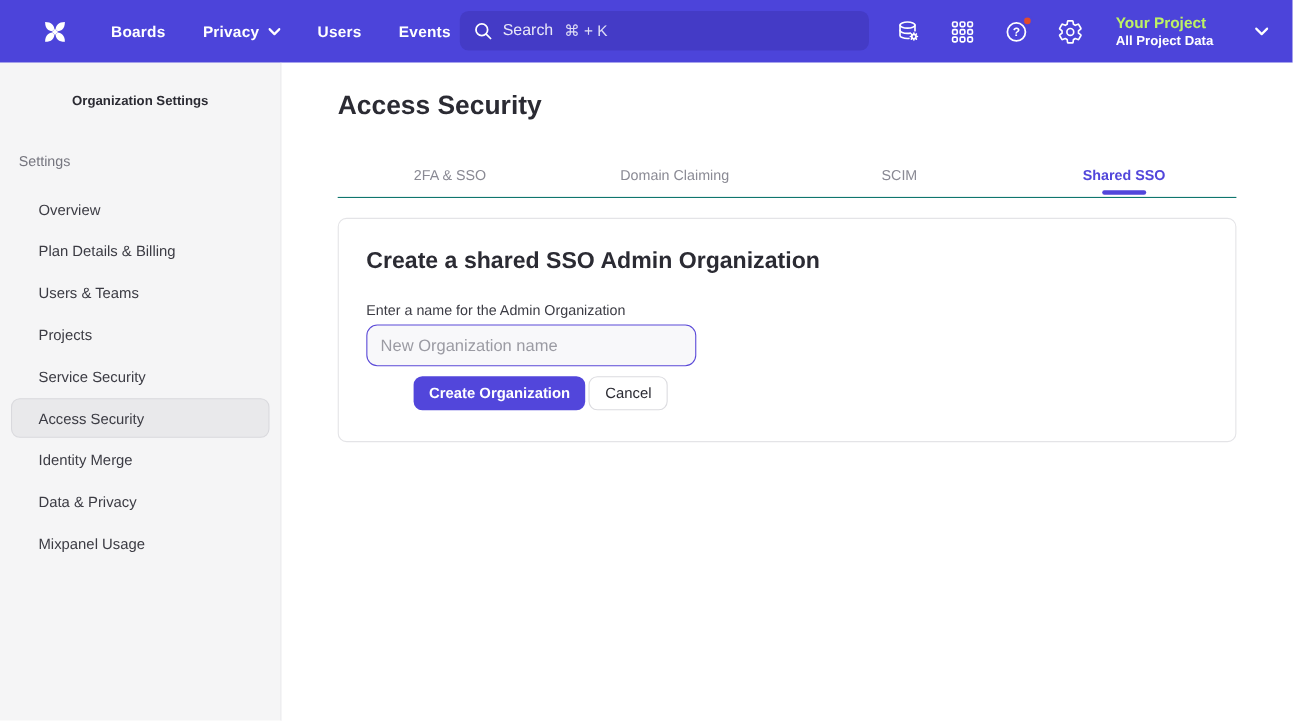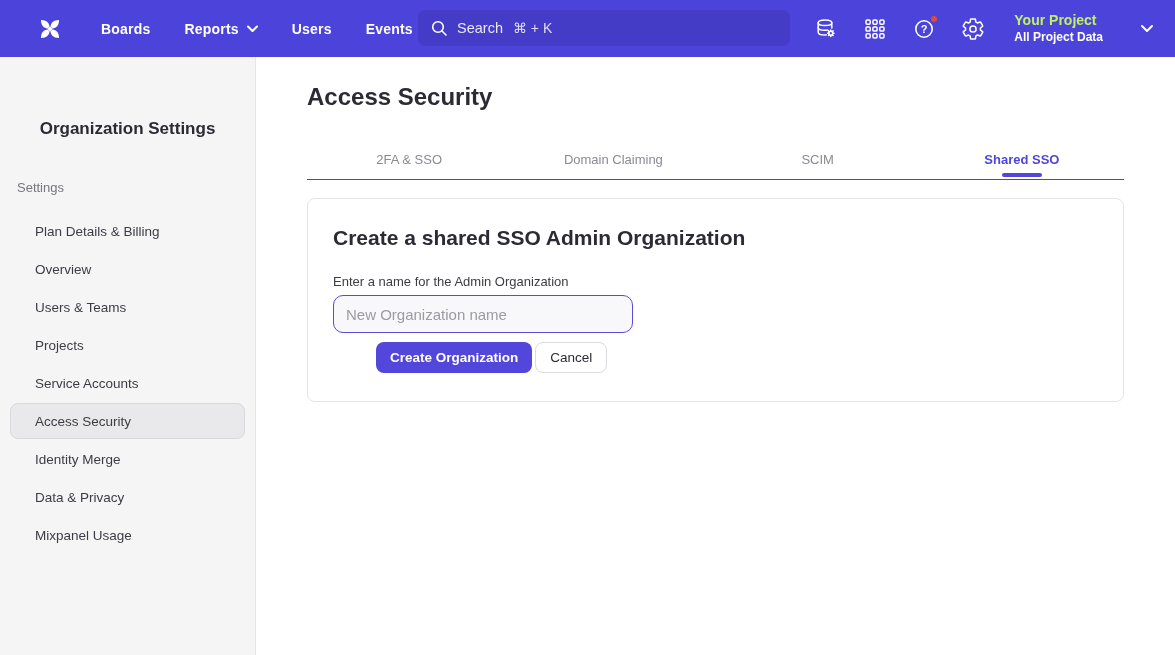--- a/index.html
+++ b/index.html
@@ -24,21 +24,21 @@
   .help-badge { position:absolute; top:-3px; right:-3px; width:10px; height:10px;
     border-radius:50%; background:#e14b2f; border:2px solid #4c44da; }
   .project { margin-left:4px; cursor:pointer; }
   .project-name { color:#bef264; font-size:14px; font-weight:700; line-height:17px; }
   .project-scope { color:#fff; font-size:12px; font-weight:700; line-height:16px; }
   .proj-chevron { margin-left:13px; cursor:pointer; }
 
   
   .sidebar { position:absolute; top:57px; left:0; width:256px; bottom:0;
     background:#f5f5f6; border-right:1px solid #e7e7ea; }
-  .side-title { margin-top:62px; text-align:center; font-size:17px; font-weight:700;
+  .side-title { margin-top:27px; text-align:center; font-size:12px; font-weight:700;
     color:#2b2b33; }
   .side-section { margin:41px 0 0 17px; font-size:13px; color:#76767f; }
   .side-list { margin-top:18px; }
   .side-item { height:36px; margin:2px 10px 0; border-radius:8px; display:flex;
     align-items:center; padding-left:24px; font-size:13.5px; color:#3c3c44;
     cursor:pointer; border:1px solid transparent; }
   .side-item.selected { background:#e9e9eb; border-color:#d9d9dd; }
 
   
   .main { position:absolute; top:57px; left:256px; right:0; bottom:0;
@@ -76,21 +76,21 @@
       <path d="M5 23 C11 23 13 20 13.5 16.5 L11.5 14.5 C8 15 5 17 5 23 Z"></path>
       <path d="M23 23 C17 23 15 20 14.5 16.5 L16.5 14.5 C20 15 23 17 23 23 Z"></path>
       <path d="M14 11.2 L16.8 14 L14 16.8 L11.2 14 Z"></path>
     </g>
   </svg>
   <div class="nav">
     <div class="nav-item">
       <span>Boards</span>
     </div>
     <div class="nav-item">
-      <span>Reports</span>
+      <span>Privacy</span>
       <svg width="11" height="8" viewBox="0 0 11 8">
         <polyline points="1,1.5 5.5,6 10,1.5" fill="none" stroke="#fff" stroke-width="2" stroke-linecap="round" stroke-linejoin="round"></polyline>
       </svg>
     </div>
     <div class="nav-item">
       <span>Users</span>
     </div>
     <div class="nav-item">
       <span>Events</span>
     </div>
@@ -151,33 +151,33 @@
       <polyline points="1,2 6,7 11,2" fill="none" stroke="#fff" stroke-width="2" stroke-linecap="round" stroke-linejoin="round"></polyline>
     </svg>
   </div>
 </div>
 
 <div class="sidebar">
   <div class="side-title">Organization Settings</div>
   <div class="side-section">Settings</div>
   <div class="side-list">
     <div class="side-item">
+        <span>Overview</span>
+      </div>
+    <div class="side-item">
         <span>Plan Details &amp; Billing</span>
       </div>
     <div class="side-item">
-        <span>Overview</span>
-      </div>
-    <div class="side-item">
         <span>Users &amp; Teams</span>
       </div>
     <div class="side-item">
         <span>Projects</span>
       </div>
     <div class="side-item">
-        <span>Service Accounts</span>
+        <span>Service Security</span>
       </div>
     <div class="side-item selected">
         <span>Access Security</span>
       </div>
     <div class="side-item">
         <span>Identity Merge</span>
       </div>
     <div class="side-item">
         <span>Data &amp; Privacy</span>
       </div>

